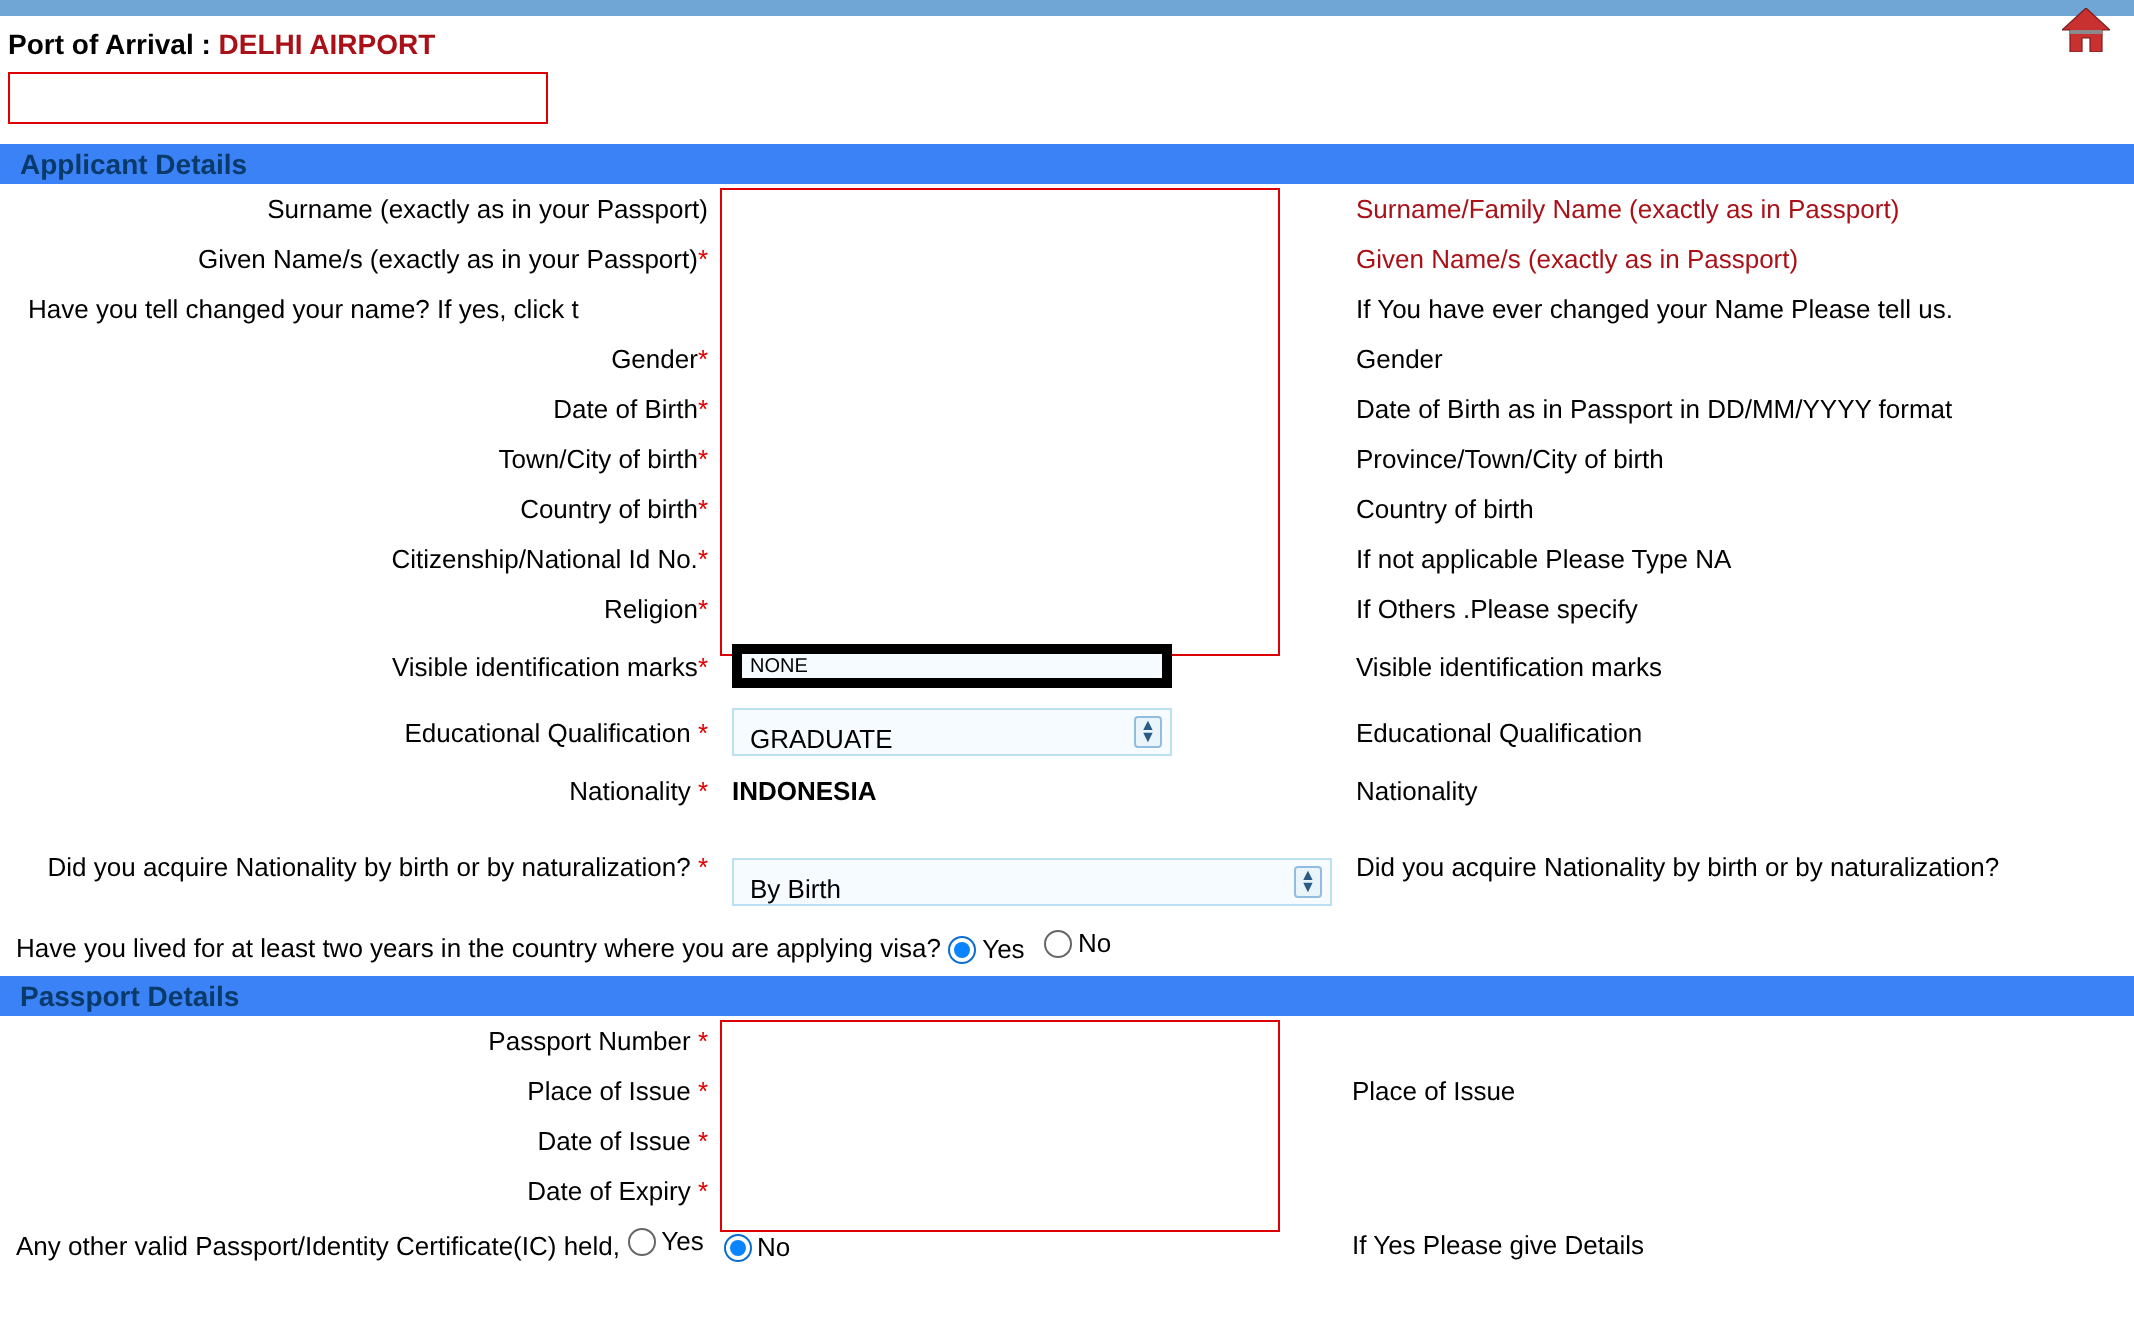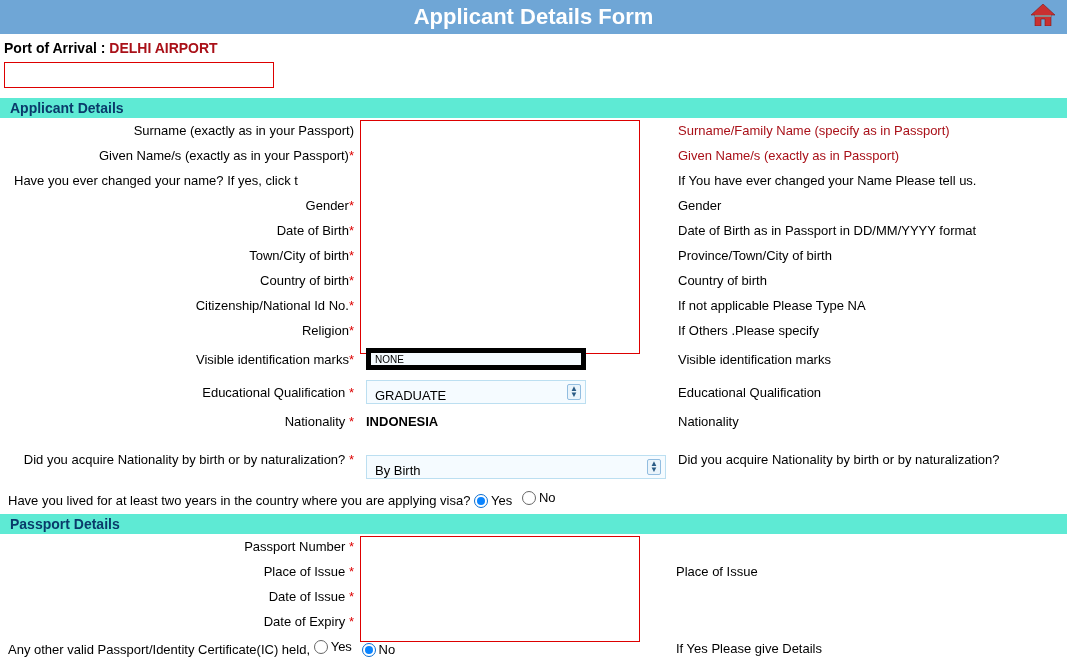--- a/index.html
+++ b/index.html
@@ -41,21 +41,21 @@
     align-items: center;
     gap: 6px;
   }
   .red-box-inline {
     border: 1.5px solid #d00;
     width: 270px;
     height: 26px;
     display: inline-block;
   }
   .section-bar {
-    background: #5eead4;
+    background: #3b82f6;
     color: #0a3a6a;
     font-weight: bold;
     font-size: 14px;
     padding: 2px 10px;
   }
   .form-table {
     width: 100%;
     border-collapse: collapse;
   }
   .form-table td {
@@ -153,21 +153,20 @@
   .full-row {
     padding: 6px 8px;
     font-size: 13px;
   }
   .mid-rel { position: relative; }
 </style>
 </head>
 <body>
 
 <div class="header-bar">
-  <span>Applicant Details Form</span>
   <span class="home-icon">
     <svg viewBox="0 0 24 22" width="24" height="22">
       <polygon points="12,0 0,11 4,11 4,22 10,22 10,15 14,15 14,22 20,22 20,11 24,11" fill="#c93030" stroke="#7a1d1d" stroke-width="0.6"></polygon>
       <rect x="4" y="11" width="16" height="2" fill="#8a8a8a"></rect>
     </svg>
   </span>
 </div>
 
 <div class="port-line">
   <span class="label">Port of Arrival : </span><span>DELHI AIRPORT</span>
@@ -180,28 +179,28 @@
 <div class="section-bar">Applicant Details</div>
 
 <div style="position:relative;">
   <table class="form-table">
     <tbody>
         <tr>
       <td class="lbl"><span>Surname (exactly as in your Passport)</span></td>
       <td class="mid mid-rel" rowspan="9">
         <div class="red-overlay" style="left:0; top:2px; width:280px; height:234px;"></div>
       </td>
-      <td class="help red"><span>Surname/Family Name (specify as in Passport)</span></td>
+      <td class="help red"><span>Surname/Family Name (exactly as in Passport)</span></td>
     </tr>
     <tr>
       <td class="lbl"><span>Given Name/s (exactly as in your Passport)</span><span class="req">*</span></td>
       <td class="help red"><span>Given Name/s (exactly as in Passport)</span></td>
     </tr>
     <tr>
-      <td class="lbl" style="text-align:left; padding-left:14px;"><span>Have you ever changed your name? If yes, click t</span></td>
+      <td class="lbl" style="text-align:left; padding-left:14px;"><span>Have you tell changed your name? If yes, click t</span></td>
       <td class="help"><span>If You have ever changed your Name Please tell us.</span></td>
     </tr>
     <tr>
       <td class="lbl"><span>Gender</span><span class="req">*</span></td>
       <td class="help"><span>Gender</span></td>
     </tr>
     <tr>
       <td class="lbl"><span>Date of Birth</span><span class="req">*</span></td>
       <td class="help"><span>Date of Birth as in Passport in DD/MM/YYYY format</span></td>
     </tr>

